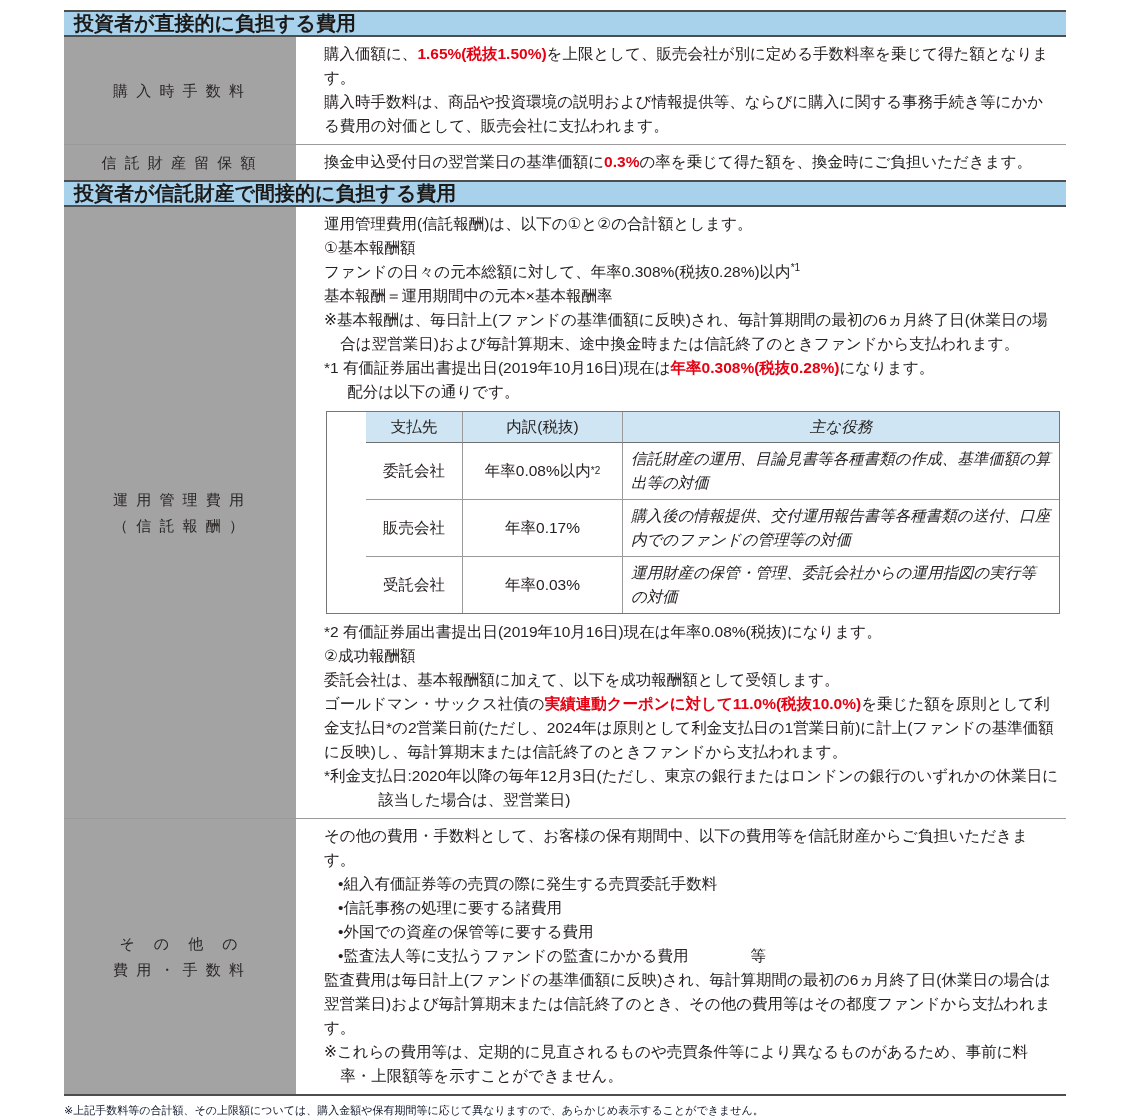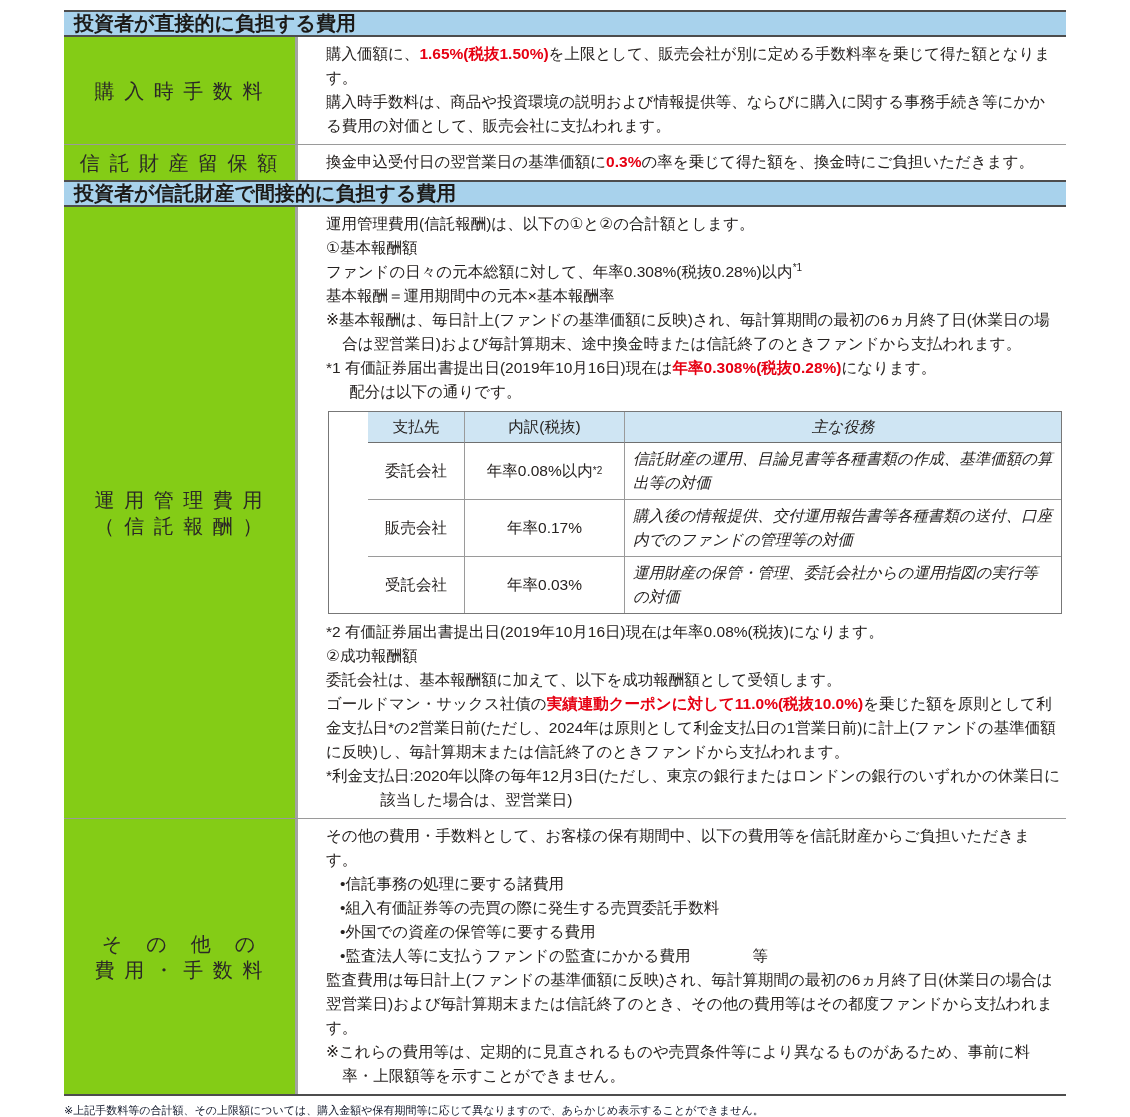--- a/index.html
+++ b/index.html
@@ -17,24 +17,24 @@
     border-top:2px solid #4d4d4d;border-bottom:2px solid #4d4d4d;
     font-weight:bold;font-size:20px;line-height:21px;
     padding:1px 10px;color:#1c1a18;
   }
 
   
   .row{display:flex;border-bottom:1px solid #9a9a9a;background:#ffffff;}
   .row.no-sep{border-bottom:none;}
   .row.last{border-bottom:2px solid #4d4d4d;}
   .label-cell{
-    width:231px;flex:0 0 231px;background:#84cc16;
+    width:231px;flex:0 0 231px;background:#a3a3a3;
     display:flex;flex-direction:column;align-items:center;justify-content:center;
-    text-align:center;border-right:3px solid #a3a3a3;
-    letter-spacing:2px;font-size:20px;line-height:26px;color:#2b2826;
+    text-align:center;border-right:1px solid #a3a3a3;
+    letter-spacing:2px;font-size:15px;line-height:26px;color:#2b2826;
   }
   .content-cell{flex:1;padding:5px 10px 6px 28px;}
 
   .red{color:#e60012;font-weight:bold;}
   p.t{margin:0;}
   .hang1{padding-left:1.05em;text-indent:-1.05em;margin:0;}
   .hang15{padding-left:1.55em;text-indent:-1.55em;margin:0;}
   .hang35{padding-left:3.5em;text-indent:-3.5em;margin:0;}
   .indent1{padding-left:1.5em;margin:0;}
   .bullets{padding-left:14px;margin:0;}
@@ -137,22 +137,22 @@
   </div>
 
   <div class="row last">
     <div class="label-cell">
       <span>そ　の　他　の</span>
       <span>費 用 ・ 手 数 料</span>
     </div>
     <div class="content-cell">
       <p class="t">その他の費用・手数料として、お客様の保有期間中、以下の費用等を信託財産からご負担いただきます。</p>
       <div class="bullets">
+        <p>•組入有価証券等の売買の際に発生する売買委託手数料</p>
         <p>•信託事務の処理に要する諸費用</p>
-        <p>•組入有価証券等の売買の際に発生する売買委託手数料</p>
         <p>•外国での資産の保管等に要する費用</p>
         <p>•監査法人等に支払うファンドの監査にかかる費用　　　　等</p>
       </div>
       <p class="t">監査費用は毎日計上(ファンドの基準価額に反映)され、毎計算期間の最初の6ヵ月終了日(休業日の場合は翌営業日)および毎計算期末または信託終了のとき、その他の費用等はその都度ファンドから支払われます。</p>
       <p class="hang1">※これらの費用等は、定期的に見直されるものや売買条件等により異なるものがあるため、事前に料率・上限額等を示すことができません。</p>
     </div>
   </div>
 
   <p class="footnote">※上記手数料等の合計額、その上限額については、購入金額や保有期間等に応じて異なりますので、あらかじめ表示することができません。</p>
 

